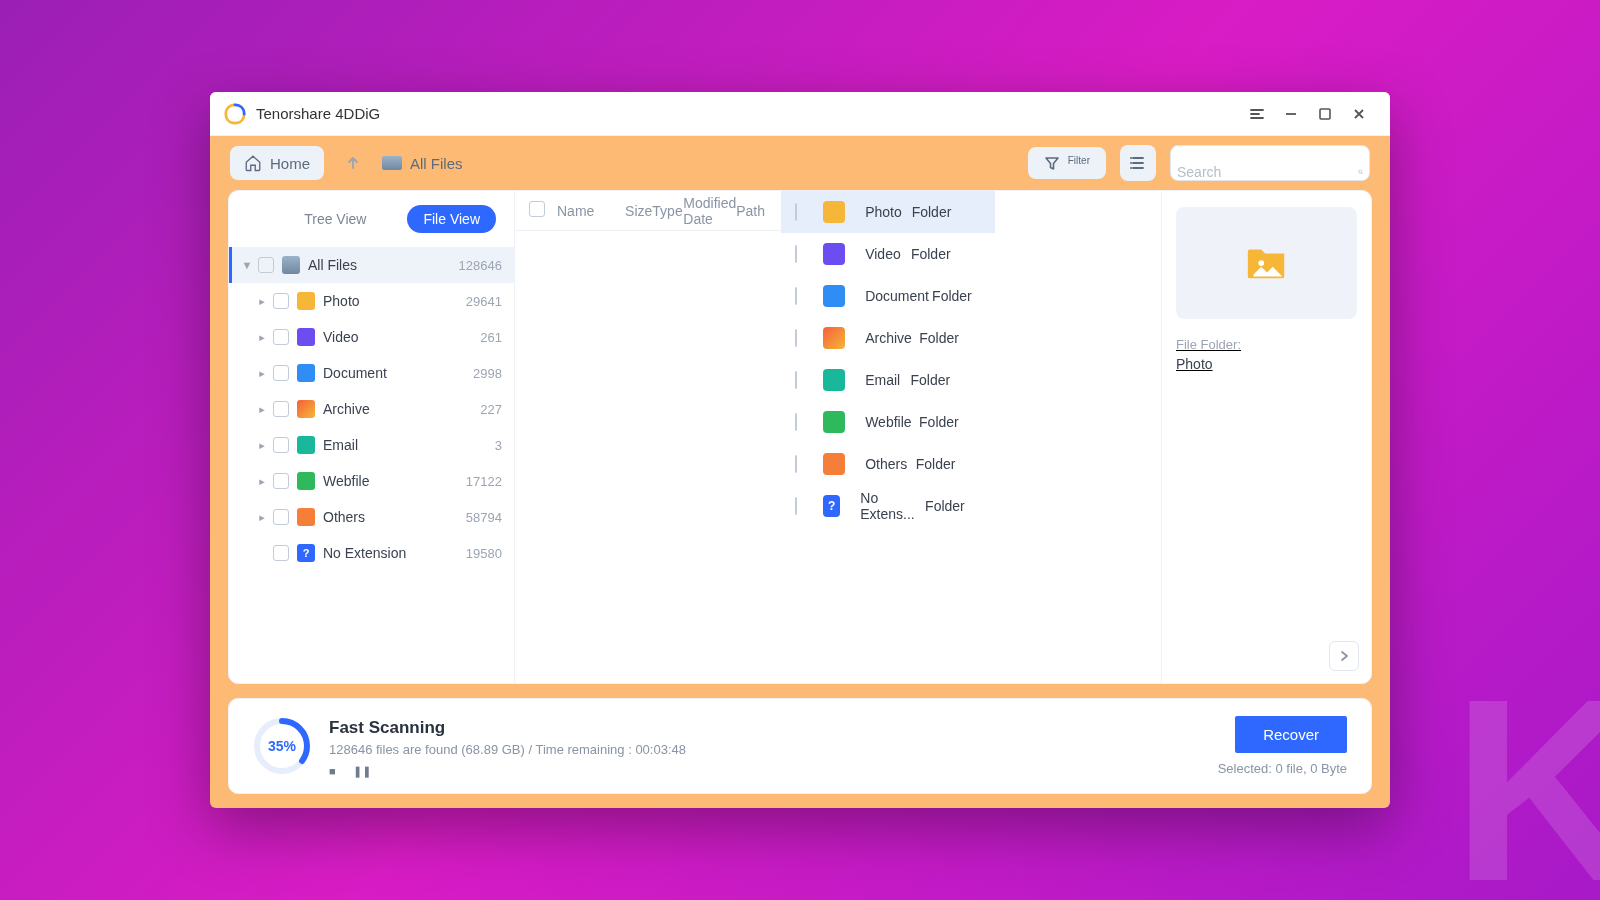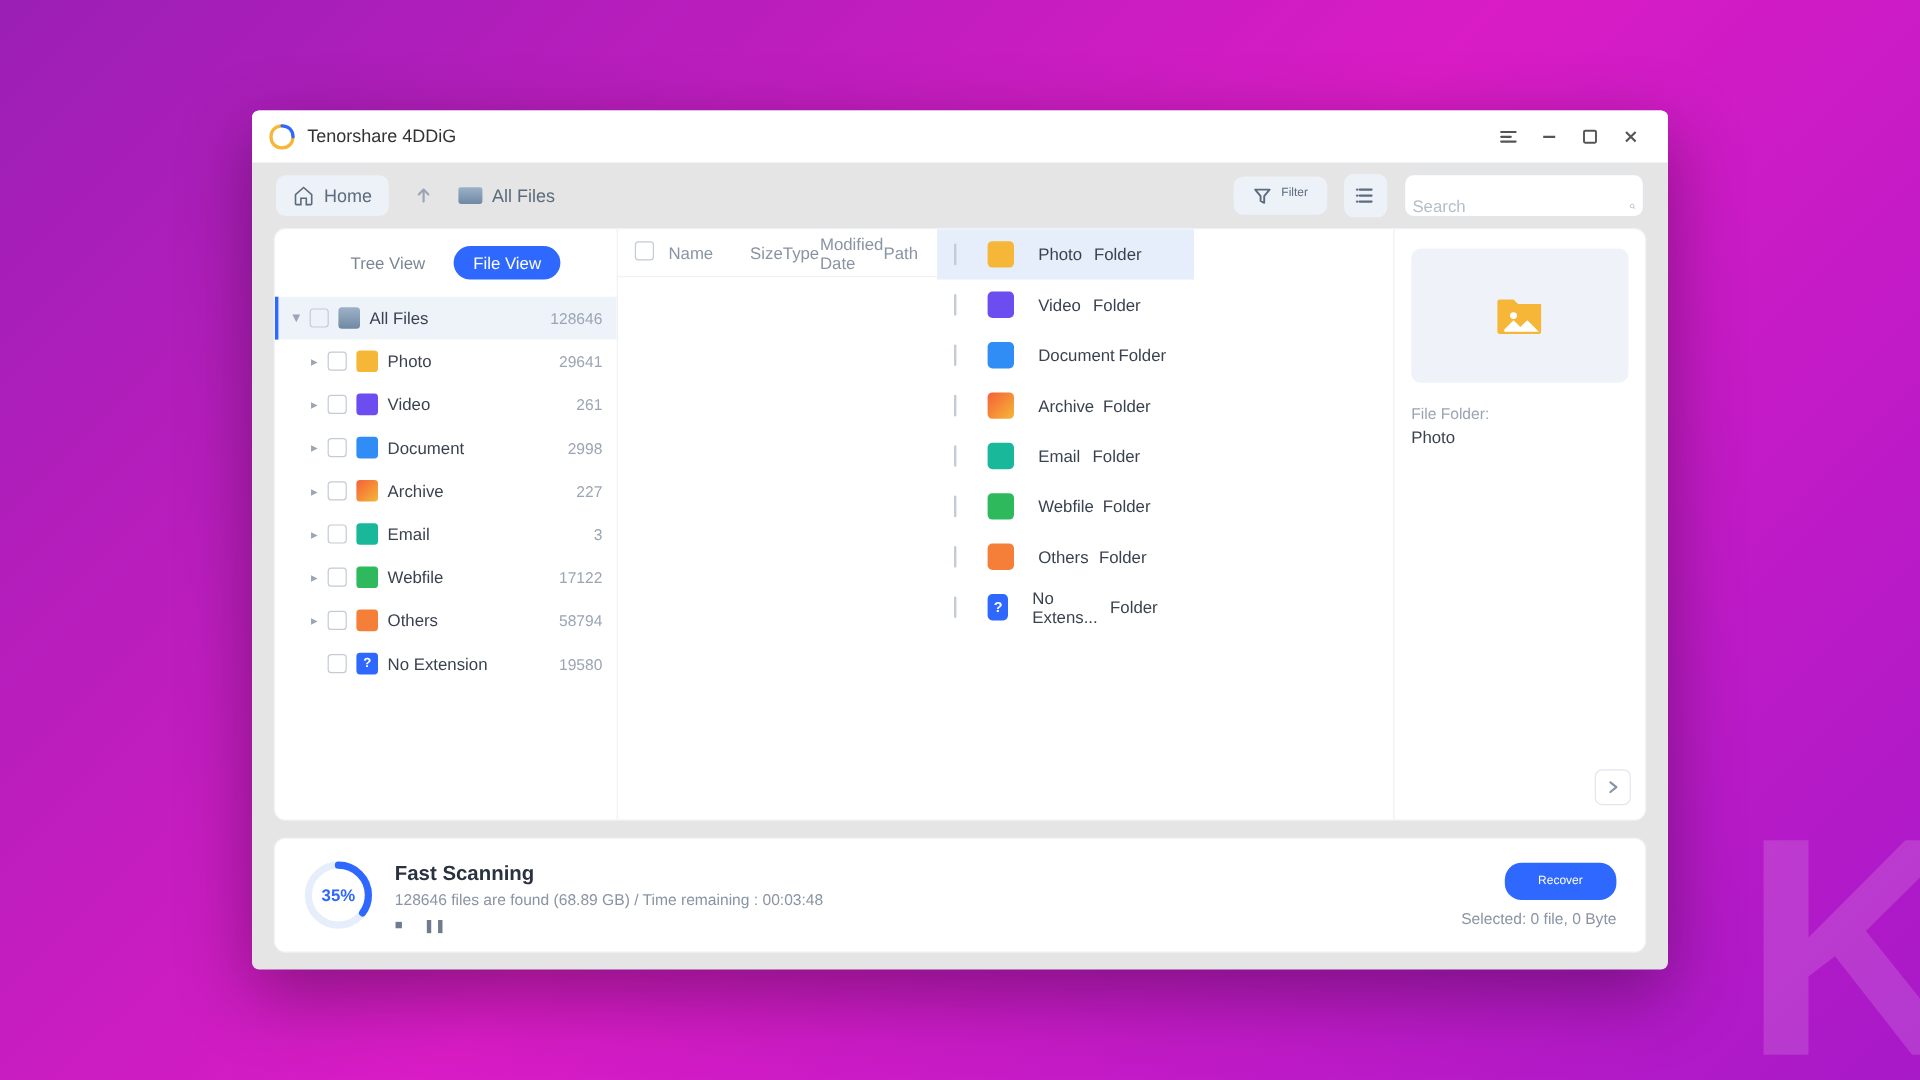--- a/index.html
+++ b/index.html
@@ -3,21 +3,21 @@
 <meta charset="utf-8">
 <style>
 * { box-sizing: border-box; margin: 0; padding: 0; font-family: -apple-system, BlinkMacSystemFont, "Segoe UI", Arial, sans-serif; }
 body {
   background: linear-gradient(135deg, #9b1fb5 0%, #d91cc5 50%, #a819c8 100%);
   width: 1600px; height: 900px; overflow: hidden;
   display: flex; align-items: center; justify-content: center;
 }
 .window {
   width: 1180px; height: 716px;
-  background: #e5e5e5; border-radius: 6px;
+  background: #fdba74; border-radius: 6px;
   box-shadow: 0 20px 60px rgba(0,0,0,.35);
   display: flex; flex-direction: column;
 }
 .titlebar {
   height: 44px; display: flex; align-items: center; padding: 0 14px;
   background: #fff; border-bottom: 1px solid #eef1f5; border-radius: 6px 6px 0 0;
 }
 .logo-icon { width: 22px; height: 22px; margin-right: 10px; }
 .logo-icon svg { width: 100%; height: 100%; }
 .title-text { font-size: 15px; color: #333; font-weight: 500; }
@@ -45,21 +45,21 @@
 }
 .search-box input { border:none; outline:none; flex:1; font-size:14px; color:#333; background:transparent;}
 .search-box input::placeholder { color:#b5bec9; }
 .content {
   flex:1; display:flex; background:#fff; margin:0 18px; border-radius:10px;
   border:1px solid #eef1f5; overflow:hidden;
 }
 .sidebar {
   width:286px; border-right:1px solid #eef1f5; display:flex; flex-direction:column;
 }
-.view-tabs { display:flex; gap:8px; padding:14px 18px; justify-content:center; }
+.view-tabs { display:flex; gap:25px; padding:14px 18px; justify-content:flex-end; }
 .view-tab { padding:6px 16px; border-radius:18px; font-size:14px; color:#7b8694; cursor:pointer; }
 .view-tab.active { background:#2f68ff; color:#fff; font-weight:500; }
 .tree { flex:1; overflow-y:auto; padding-bottom:10px; }
 .tree-row {
   display:flex; align-items:center; height:36px; padding:0 12px 0 6px;
   font-size:14px; color:#3a4250; cursor:pointer;
 }
 .tree-row.root { background:#eef3fa; border-left:3px solid #2f68ff; }
 .tree-row .caret { width:18px; text-align:center; color:#9ba5b3; font-size:11px; }
 .tree-row .chk { width:16px; height:16px; border:1.5px solid #c3cbd6; border-radius:3px; margin:0 8px 0 2px; }
@@ -100,21 +100,21 @@
 }
 .preview-thumb {
   width:100%; height:112px; background:#eff3f9; border-radius:8px;
   display:flex; align-items:center; justify-content:center;
 }
 .preview-thumb svg { width:46px; height:46px; }
 .open-btn {
   margin-top:16px; height:40px; background:#e7eefb; color:#2f68ff;
   border:none; border-radius:6px; font-size:15px; cursor:pointer;
 }
-.preview-meta { margin-top:18px; font-size:13px; }
+.preview-meta { margin-top:18px; font-size:13px;text-decoration:underline; }
 .preview-meta .k { color:#9ba5b3; }
 .preview-meta .v { color:#3a4250; margin-top:4px; font-size:14px; }
 .expand-btn {
   position:absolute; bottom:12px; right:12px; width:30px; height:30px;
   border:1px solid #e1e6ed; border-radius:6px; display:flex;align-items:center;justify-content:center;
   color:#8a94a4; cursor:pointer; background:#fff;
 }
 .footer {
   height:96px; margin:14px 18px 14px; background:#fff; border:1px solid #eef1f5;
   border-radius:10px; display:flex; align-items:center; padding:0 24px;
@@ -122,21 +122,21 @@
 .progress-ring { position:relative; width:58px; height:58px; margin-right:18px; }
 .progress-ring svg { transform: rotate(-90deg); }
 .progress-ring .pct { position:absolute; inset:0; display:flex;align-items:center;justify-content:center; font-size:14px; color:#2f68ff; font-weight:600; }
 .scan-info .h { font-size:17px; color:#2a3240; font-weight:600; }
 .scan-info .sub { font-size:13px; color:#8a94a4; margin-top:4px; }
 .scan-ctrls { display:flex; gap:14px; margin-top:8px; }
 .scan-ctrls span { width:10px; height:10px; display:inline-block; cursor:pointer; color:#6f7c8e; font-size:11px;}
 .footer-right { margin-left:auto; text-align:right; }
 .recover-btn {
   padding:10px 28px; background:#2f68ff; color:#fff; border:none;
-  border-radius:14px; font-size:10px; cursor:pointer;
+  border-radius:2px; font-size:15px; cursor:pointer;
 }
 .selected-info { font-size:13px; color:#8a94a4; margin-top:8px; }
 .watermark {
   position:fixed; right:-10px; bottom:-40px; font-size:260px; font-weight:800;
   color:rgba(255,255,255,.14); pointer-events:none; font-family:Arial,sans-serif;
   letter-spacing:-30px;
 }
 </style>
 </head>
 <body>

